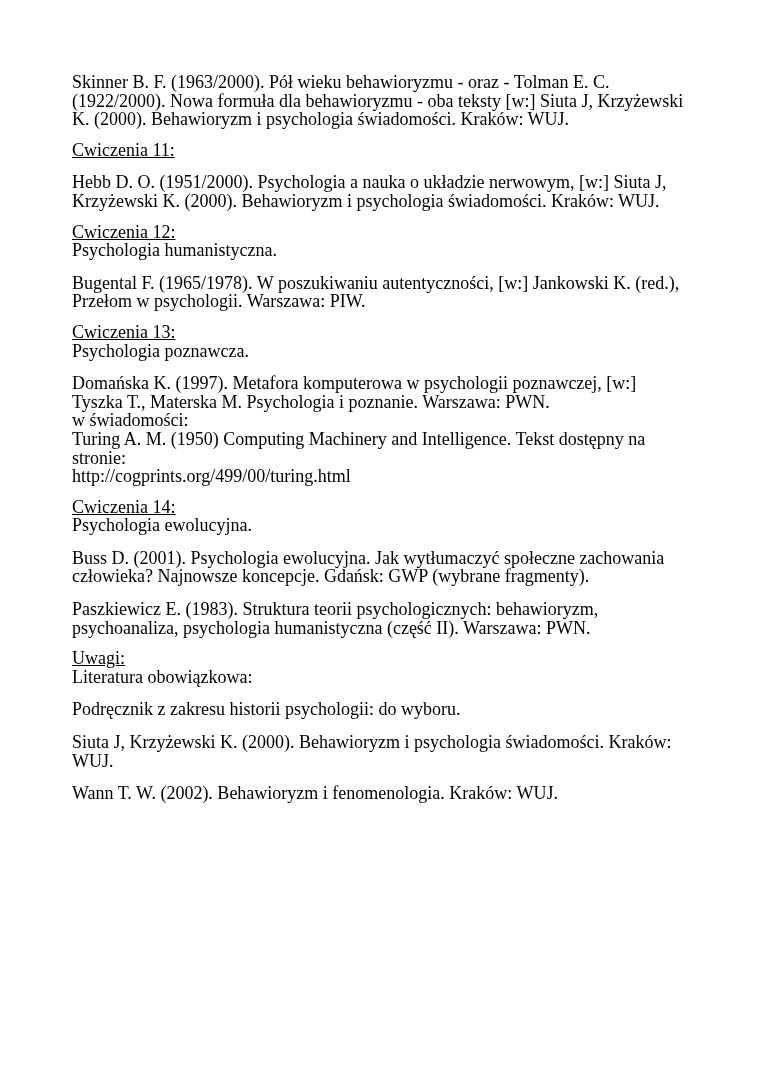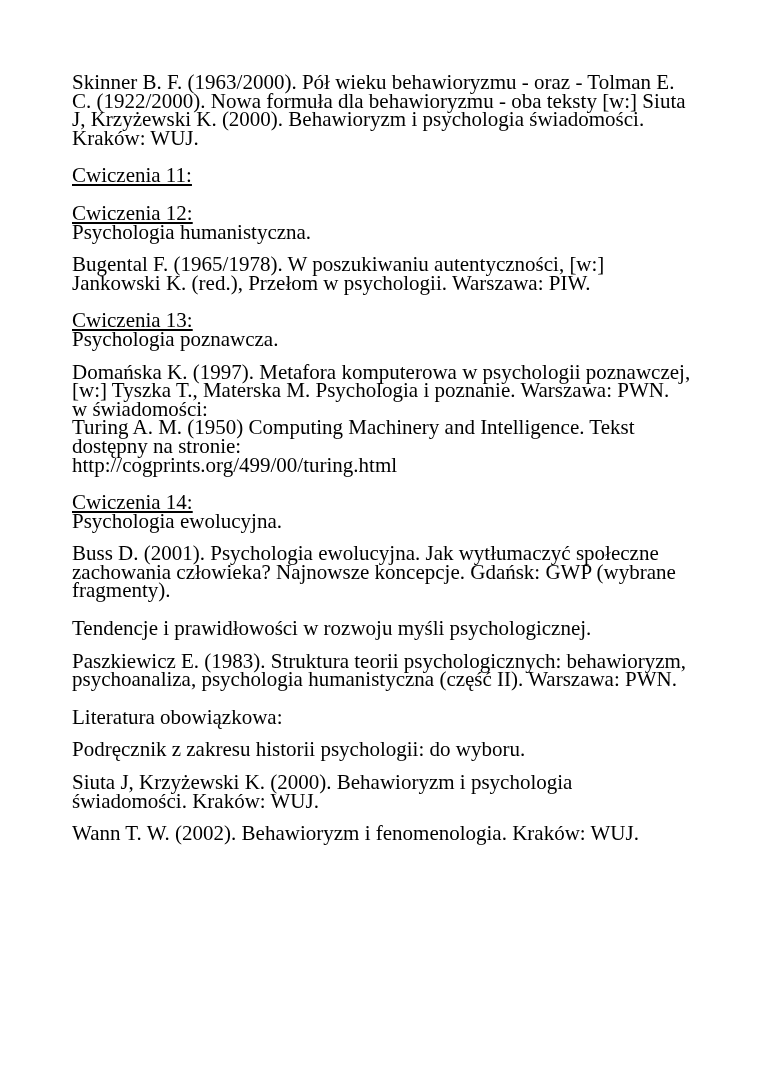--- a/index.html
+++ b/index.html
@@ -7,53 +7,54 @@
     padding: 0;
     background: #ffffff;
   }
   .page {
     position: relative;
     width: 760px;
     height: 1075px;
     background: #ffffff;
     overflow: hidden;
     font-family: "Liberation Serif", "DejaVu Serif", serif;
-    font-size: 21px;
+    font-size: 18px;
     line-height: 18.6px;
     color: #000000;
   }
   .content {
     position: absolute;
     top: 73px;
     left: 72px;
     width: 619px;
   }
   .content > * { margin: 0; }
   .block-reference, .block-note { margin-top: 14px; }
-  .block-section { margin-top: 19px; }
+  .block-section { margin-top: 12px; }
   .content > :first-child { margin-top: 0; }
   .section-heading {
     text-decoration: underline;
   }
   .bold-line {
     font-weight: normal;
   }
 </style>
 </head>
 <body>
 
 <div class="page">
   <div class="content">
 
     <p class="block-reference">Skinner B. F. (1963/2000). Pół wieku behawioryzmu - oraz - Tolman E. C. (1922/2000). Nowa formuła dla behawioryzmu - oba teksty [w:] Siuta J, Krzyżewski K. (2000). Behawioryzm i psychologia świadomości. Kraków: WUJ.</p>
 
     <div class="block-section">
       <div class="section-heading">Cwiczenia 11:</div>
     </div>
 
+    <p class="block-reference">Hebb D. O. (1951/2000). Psychologia a nauka o układzie nerwowym, [w:] Siuta J, Krzyżewski K. (2000). Behawioryzm i psychologia świadomości. Kraków: WUJ.</p>
 
     <div class="block-section">
       <div class="section-heading">Cwiczenia 12:</div>
       <div class="section-description">Psychologia humanistyczna.</div>
     </div>
 
     <p class="block-reference">Bugental F. (1965/1978). W poszukiwaniu autentyczności, [w:] Jankowski K. (red.), Przełom w psychologii. Warszawa: PIW.</p>
 
     <div class="block-section">
       <div class="section-heading">Cwiczenia 13:</div>
@@ -68,26 +69,26 @@
     </div>
 
     <div class="block-section">
       <div class="section-heading">Cwiczenia 14:</div>
       <div class="section-description">Psychologia ewolucyjna.</div>
     </div>
 
     <p class="block-reference">Buss D. (2001). Psychologia ewolucyjna. Jak wytłumaczyć społeczne zachowania człowieka? Najnowsze koncepcje. Gdańsk: GWP (wybrane fragmenty).</p>
 
     <div class="block-section">
-      <div class="section-description">Tendencje i prawidłowości w rozwoju myśli psychologicznej.</div>
     </div>
 
     <p class="block-reference">Paszkiewicz E. (1983). Struktura teorii psychologicznych: behawioryzm, psychoanaliza, psychologia humanistyczna (część II). Warszawa: PWN.</p>
 
     <div class="block-section">
+      <div class="section-heading">Uwagi:</div>
       <div class="section-description">Literatura obowiązkowa:</div>
     </div>
 
     <p class="block-note">Podręcznik z zakresu historii psychologii: do wyboru.</p>
 
     <p class="block-reference">Siuta J, Krzyżewski K. (2000). Behawioryzm i psychologia świadomości. Kraków: WUJ.</p>
 
     <p class="block-reference">Wann T. W. (2002). Behawioryzm i fenomenologia. Kraków: WUJ.</p>
 
   </div>

